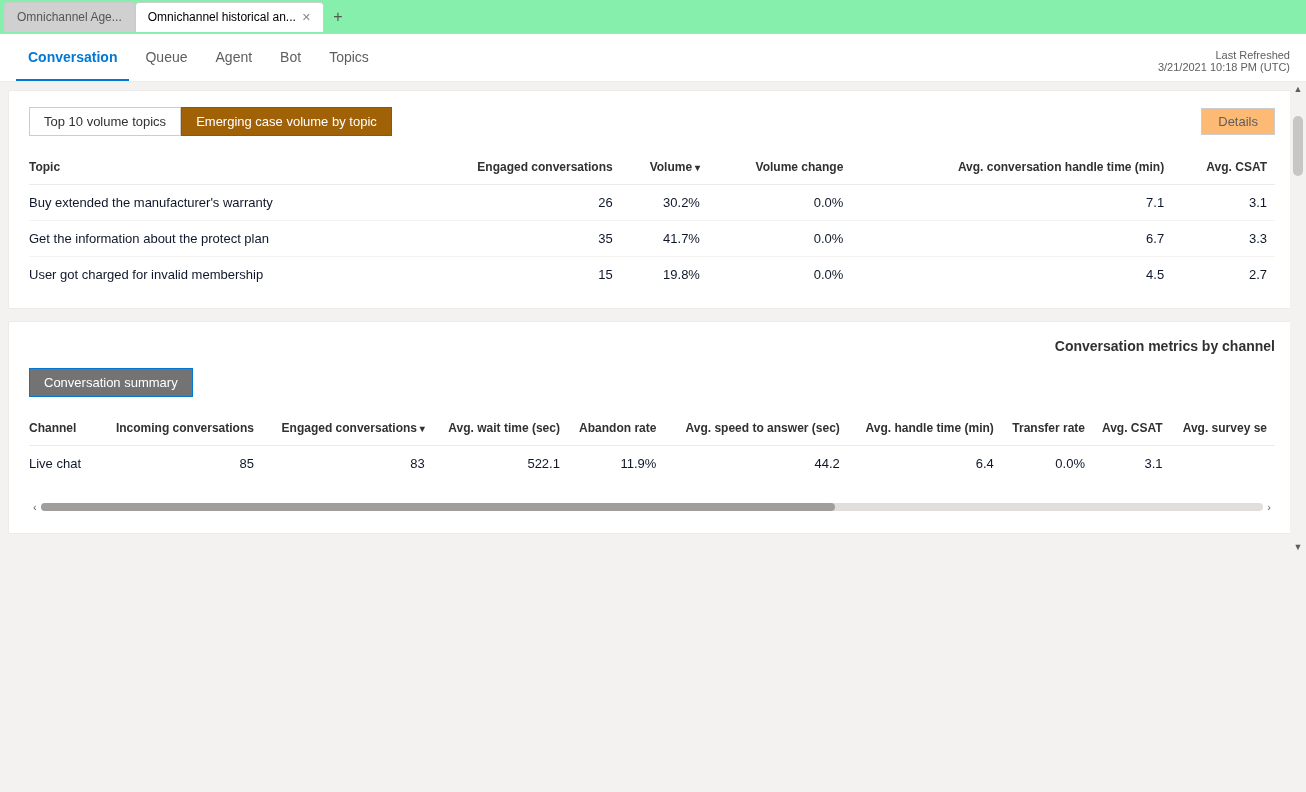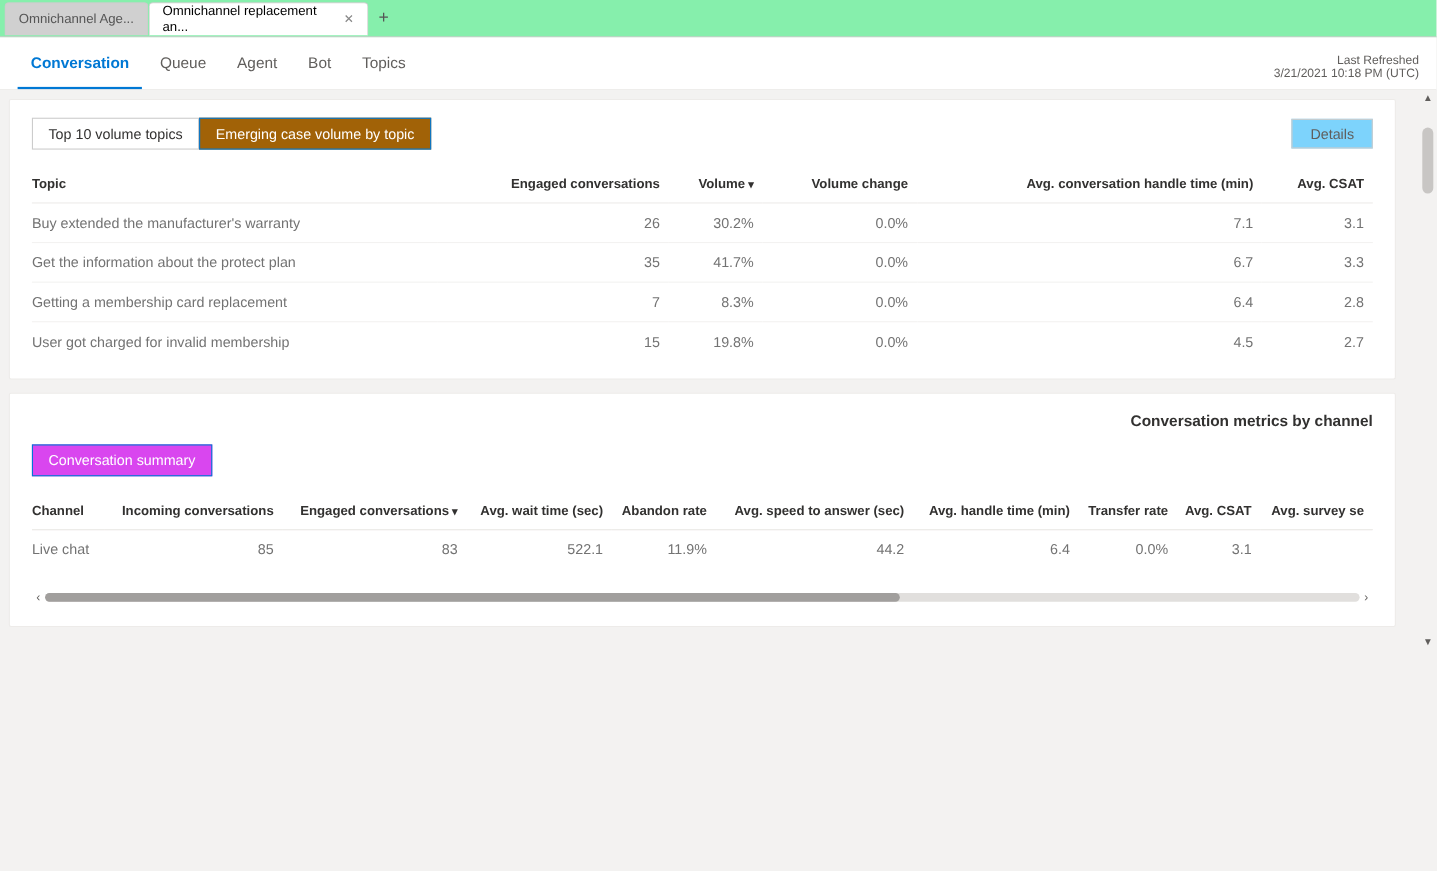--- a/index.html
+++ b/index.html
@@ -119,21 +119,21 @@
     }
     .topic-tab.active {
       background: #a16207;
       color: #fff;
       border-color: #0078d4;
     }
     .details-btn {
       margin-left: auto;
       padding: 5px 16px;
       font-size: 13px;
-      background: #7dd3fc;
+      background: #fdba74;
       border: 1px solid #ccc;
       color: #605e5c;
       cursor: pointer;
     }
 
     
     .data-table {
       width: 100%;
       border-collapse: collapse;
     }
@@ -147,21 +147,21 @@
       white-space: nowrap;
     }
     .data-table th.sort-col::after {
       content: ' ▾';
       font-size: 10px;
     }
     .data-table td {
       padding: 10px 8px 10px 0;
       border-bottom: 1px solid #f3f2f1;
       font-size: 13px;
-      color: #737373;
+      color: #0f172a;
     }
     .data-table tr:last-child td {
       border-bottom: none;
     }
     .data-table td.num, .data-table th.num {
       text-align: right;
     }
 
     
     .section-title {
@@ -181,21 +181,21 @@
     }
     .inner-tab {
       padding: 6px 14px;
       font-size: 13px;
       cursor: pointer;
       border: 1px solid #ccc;
       background: #fff;
       color: #323130;
     }
     .inner-tab.active {
-      background: #d946ef;
+      background: #737373;
       color: #fff;
       border-color: #0078d4;
     }
 
     
     .h-scrollbar-container {
       display: flex;
       align-items: center;
       padding: 4px 0;
     }
@@ -249,21 +249,21 @@
     }
   </style>
 </head>
 <body>
 
 <div class="browser-tabs">
   <div class="browser-tab">
     <span>Omnichannel Age...</span>
   </div>
   <div class="browser-tab active">
-    <span>Omnichannel replacement an...</span>
+    <span>Omnichannel historical an...</span>
     <span class="tab-close">✕</span>
   </div>
   <button class="tab-new">+</button>
 </div>
 
 <div class="app-nav">
   <div class="app-nav-tab active">
     <span>Conversation</span>
   </div>
   <div class="app-nav-tab">
@@ -278,21 +278,21 @@
   <div class="app-nav-tab">
     <span>Topics</span>
   </div>
   <div class="last-refreshed">
     <div>Last Refreshed</div>
     <div>3/21/2021 10:18 PM (UTC)</div>
   </div>
 </div>
 
 <div style="position: relative; display: flex;">
-  <div class="main-content" style="flex: 1; padding-right: 37px;">
+  <div class="main-content" style="flex: 1; padding-right: 10px;">
 
     <div class="card">
       <div class="topic-tabs">
         <div class="topic-tab">
           <span>Top 10 volume topics</span>
         </div>
         <div class="topic-tab active">
           <span>Emerging case volume by topic</span>
         </div>
         <button class="details-btn">Details</button>
@@ -318,28 +318,20 @@
     <td class="num">7.1</td>
     <td class="num">3.1</td>
   </tr>
             <tr>
     <td>Get the information about the protect plan</td>
     <td class="num">35</td>
     <td class="num">41.7%</td>
     <td class="num">0.0%</td>
     <td class="num">6.7</td>
     <td class="num">3.3</td>
-  </tr>
-            <tr>
-    <td>Getting a membership card replacement</td>
-    <td class="num">7</td>
-    <td class="num">8.3%</td>
-    <td class="num">0.0%</td>
-    <td class="num">6.4</td>
-    <td class="num">2.8</td>
   </tr>
             <tr>
     <td>User got charged for invalid membership</td>
     <td class="num">15</td>
     <td class="num">19.8%</td>
     <td class="num">0.0%</td>
     <td class="num">4.5</td>
     <td class="num">2.7</td>
   </tr>
           </tbody>

